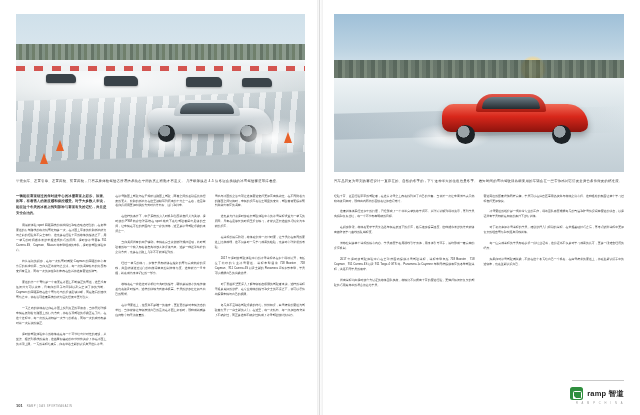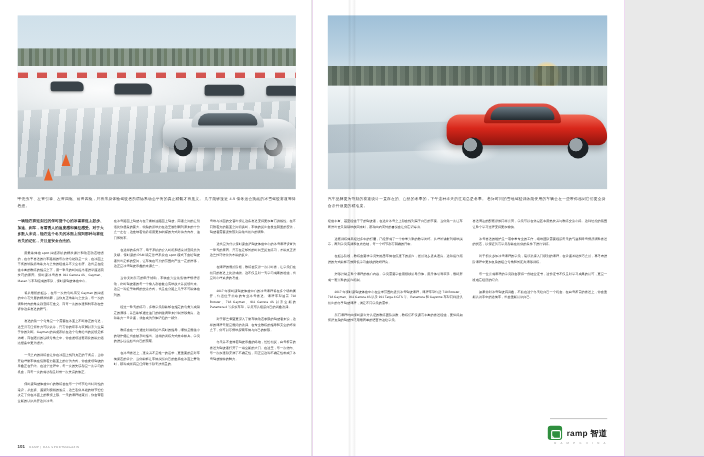--- a/index.html
+++ b/index.html
@@ -8,23 +8,23 @@
     background: #e9e9e9;
   }
   body {
     width: 640px;
     height: 415px;
     overflow: hidden;
     font-family: "Liberation Sans", sans-serif;
   }
   .spread {
     position: relative;
-    width: 568px;
+    width: 640px;
     height: 415px;
-    background: #a21caf;
+    background: #c2410c;
     display: flex;
   }
   .page {
     position: relative;
     height: 415px;
     background: #ffffff;
     box-sizing: border-box;
   }
   .page-left {
     width: 320px;

